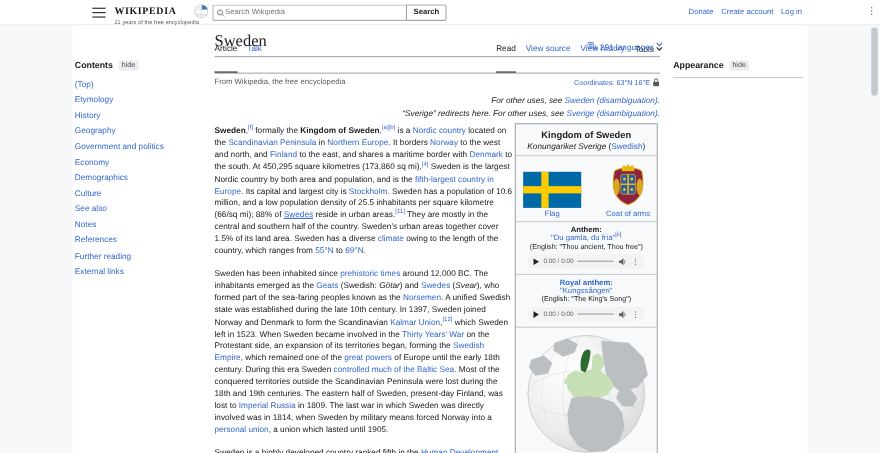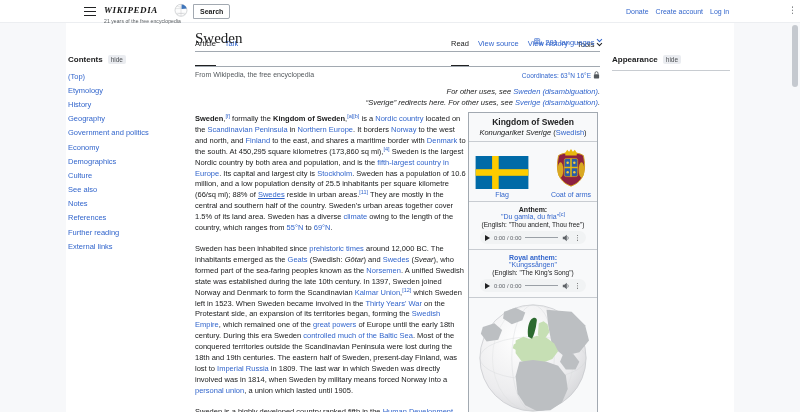--- a/index.html
+++ b/index.html
@@ -14,21 +14,21 @@
   .gutter{ position:absolute; top:9px; bottom:0; background:#f7f8fa; }
   .gutter.gl{ left:0; width:66px; }
   .gutter.gr{ left:734px; width:66px; border-top-left-radius:8px; }
   .scrollthumb{ position:absolute; left:792px; top:25px; width:6px; height:62px; background:#c5c9cf; border-radius:3px; }
 
   
   .hdr{ position:absolute; left:0; top:0; width:800px; height:23px; background:#fff; border-bottom:1px solid #eceef1; z-index:5;}
   .burger{ position:absolute; left:84px; top:7px; width:12px; height:9px; display:flex; flex-direction:column; justify-content:space-between; cursor:pointer;}
   .burger span{ display:block; height:1.3px; background:#202122; }
   .logo{ position:absolute; left:104px; top:3px; width:90px; cursor:pointer; }
-  .logo-row{ display:flex; align-items:center; gap:16px;font-style:italic; }
+  .logo-row{ display:flex; align-items:center; gap:16px; }
   .logo-title{ font-family:"Liberation Serif", serif; font-size:9px; letter-spacing:.6px; font-weight:bold; color:#161616; }
   .logo-tagline{ font-size:5px; color:#54595d; margin-top:1px; letter-spacing:.1px; }
   .searchwrap{ position:absolute; left:193px; top:4px; display:flex; height:15px; }
   .searchbox{ display:flex; align-items:center; width:176px; border:1px solid #a2a9b1; border-right:none; border-radius:2px 0 0 2px; padding:0 3px; background:#fff; }
   .searchbox input{ border:none; outline:none; font-size:7px; color:#202122; width:100%; font-family:inherit; }
   .searchbox input::placeholder{ color:#72777d; }
   .searchbtn{ border:1px solid #a2a9b1; background:#fff; border-radius:0 2px 2px 0; font-size:7px; font-weight:bold; color:#202122; padding:0 6px; cursor:pointer; font-family:inherit;}
   .hdrlinks{ position:absolute; left:626px; top:8px; display:flex; gap:7px; font-size:7px; }
   .ellipsis{ position:absolute; left:788px; top:5px; font-size:9px; color:#54595d; cursor:pointer; }
 
@@ -96,20 +96,27 @@
         <span class="logo-title">WIKIPEDIA</span>
         <svg width="14" height="14" viewBox="0 0 15 15">
           <circle cx="7.5" cy="7.8" r="6.4" fill="#fdfdfd" stroke="#b5b9bd" stroke-width="0.6"></circle>
           <path d="M1.4 6 h12.2 M2.3 11 h10.4 M7.5 1.5 v12.6 M3 3 c3 2 6 2 9 0 M3 12.6 c3 -2 6 -2 9 0" stroke="#c6c9cc" stroke-width="0.5" fill="none"></path>
           <path d="M8.2 1.6 a6.2 6.2 0 0 1 5.4 4.2 l-5.4 0.6 z" fill="#3f76bc"></path>
         </svg>
       </div>
       <div class="logo-tagline">21 years of the free encyclopedia</div>
     </div>
     <div class="searchwrap">
+      <div class="searchbox">
+        <svg width="8" height="8" viewBox="0 0 10 10">
+          <circle cx="4" cy="4" r="3" fill="none" stroke="#72777d" stroke-width="1.1"></circle>
+          <path d="M6.2 6.2 L9 9" stroke="#72777d" stroke-width="1.1"></path>
+        </svg>
+        <input type="text" placeholder="Search Wikipedia" style="">
+      </div>
       <button class="searchbtn">Search</button>
     </div>
     <div class="hdrlinks">
       <a class="wlink">Donate</a>
       <a class="wlink">Create account</a>
       <a class="wlink">Log in</a>
     </div>
     <div class="ellipsis">⋮</div>
   </div>
 

